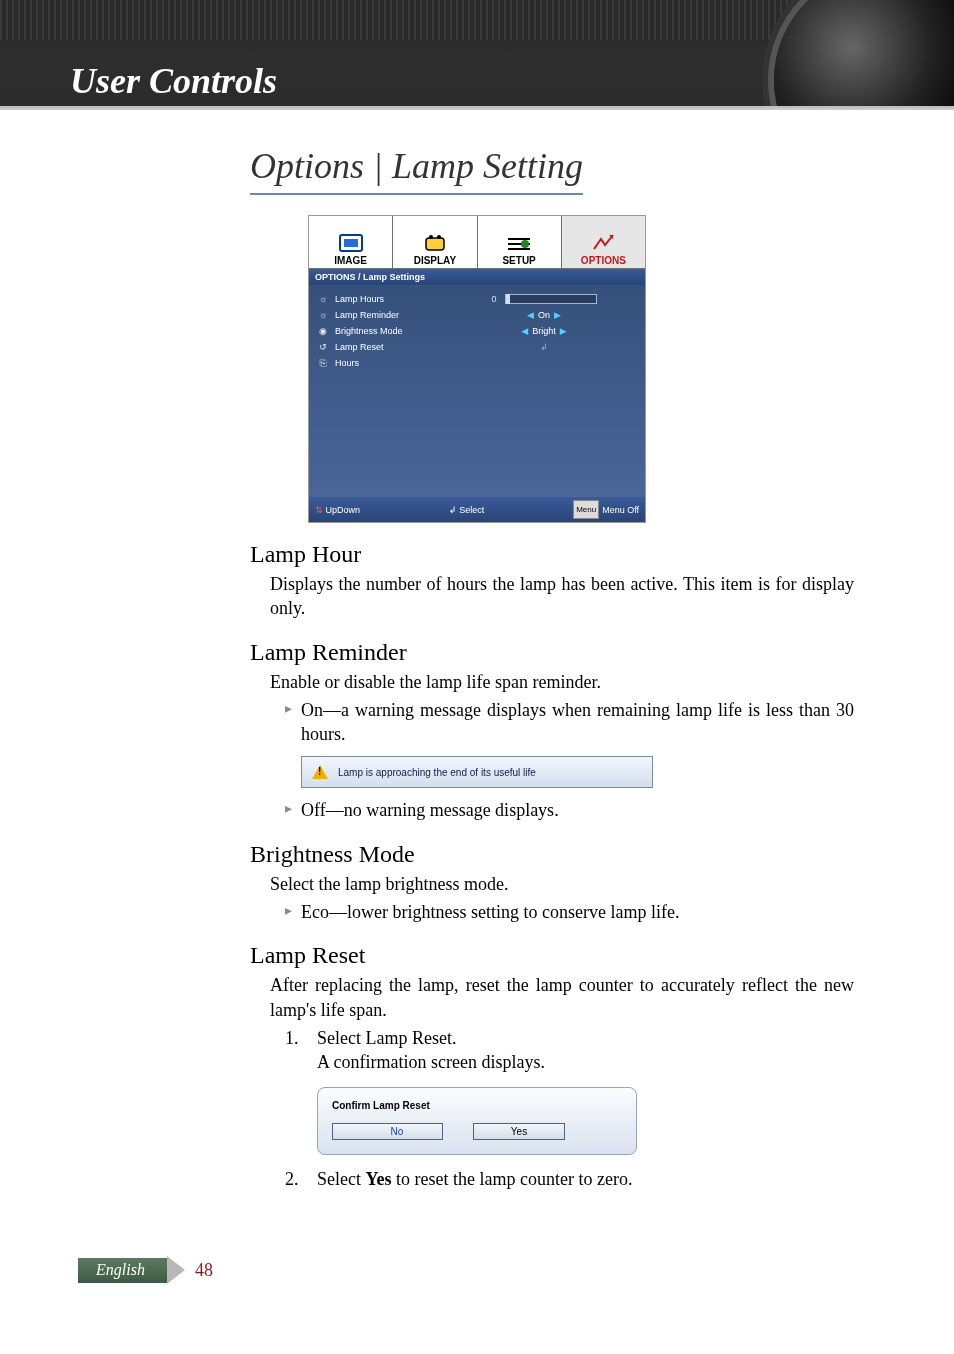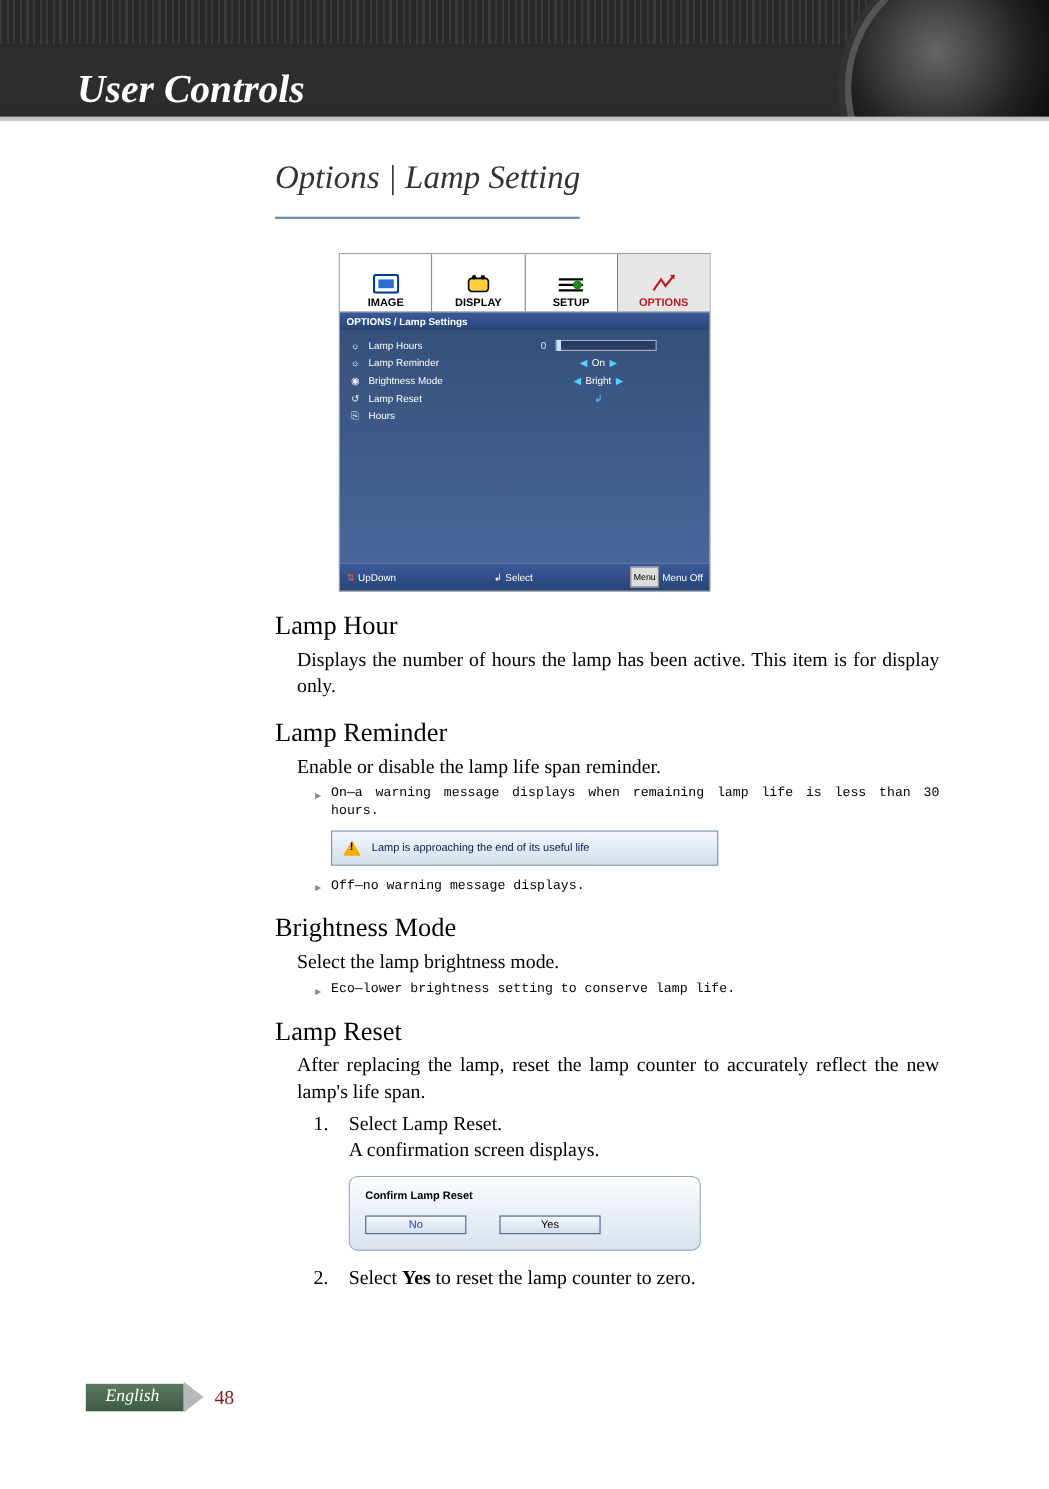--- a/index.html
+++ b/index.html
@@ -4,22 +4,22 @@
 <style>
   html,body{margin:0;padding:0;background:#fff;font-family:"Palatino Linotype","Book Antiqua",Palatino,serif;color:#000;}
   .page{width:954px;min-height:1354px;position:relative;margin:0 auto;background:#fff;}
   .top-band{position:relative;height:110px;background:linear-gradient(#1f1f1f,#2e2e2e 50%,#2b2b2b 100%);overflow:hidden;}
   .top-band::before{content:"";position:absolute;left:0;right:0;top:0;height:40px;background:repeating-linear-gradient(90deg,#3a3a3a 0 2px,#2a2a2a 2px 6px);}
   .lens{position:absolute;right:-40px;top:-30px;width:220px;height:220px;border-radius:50%;
         background:radial-gradient(circle at 35% 35%,#666 0%,#222 40%,#000 70%);box-shadow:0 0 0 6px #555,0 0 0 12px #333;}
   .section-title{position:absolute;left:70px;bottom:8px;font-style:italic;font-weight:bold;color:#fff;font-size:36px;}
   .top-band::after{content:"";position:absolute;left:0;right:0;bottom:-10px;height:14px;background:linear-gradient(#bbb,#fff);}
   .content{padding:25px 100px 0 100px;}
-  .page-title{font-style:italic;font-size:30px;color:#333;margin:10px 0 10px 150px;border-bottom:2px solid #6a87b3;display:inline-block;padding-bottom:18px;}
-  .osd{margin:21px auto 18px auto;width:336px;border:1px solid #999;background:#fff;}
+  .page-title{font-style:italic;font-size:36px;color:#333;margin:10px 0 10px 150px;border-bottom:2px solid #6a87b3;display:inline-block;padding-bottom:6px;}
+  .osd{margin:10px auto 18px auto;width:336px;border:1px solid #999;background:#fff;}
   .osd-tabs{display:flex;height:52px;border-bottom:1px solid #6f6f6f;}
   .osd-tab{flex:1;border-right:1px solid #6f6f6f;background:#fff;font:bold 10px Arial,sans-serif;color:#000;display:flex;flex-direction:column;align-items:center;justify-content:flex-end;padding:2px 0;gap:2px;}
   .osd-tab:last-child{border-right:none;}
   .osd-tab.sel{background:#e6e6e6;}
   .osd-tab.sel .tab-label{color:#c41919;}
   .tab-icon{width:28px;height:20px;display:flex;align-items:center;justify-content:center;}
   .crumb{background:linear-gradient(#3a5a9a,#284576);color:#fff;font:bold 9px Arial;padding:3px 6px;}
   .osd-body{background:linear-gradient(#35507a,#4a6699);height:200px;padding:6px 8px;color:#fff;font:9px Arial;}
   .osd-row{display:flex;align-items:center;height:16px;gap:6px;}
   .osd-row .ic{width:12px;text-align:center;opacity:.9;}
@@ -28,32 +28,32 @@
   .arrow{color:#4fd0ff;font-size:9px;}
   .slider{height:8px;width:90px;border:1px solid #9fb5d8;background:#2a3d5e;position:relative;}
   .slider::before{content:"";position:absolute;left:0;top:-1px;bottom:-1px;width:4px;background:#cfe0ff;}
   .sv{font-size:9px;color:#cfe0ff;margin-right:4px;}
   .osd-foot{background:linear-gradient(#3a5a9a,#284576);color:#fff;font:9px Arial;display:flex;align-items:center;gap:8px;padding:3px 6px;}
   .osd-foot .ud{color:#ff5a3a;}
   .osd-foot .grp{display:flex;align-items:center;gap:3px;}
   .menu-pill{background:#dcdcdc;color:#000;border:1px solid #888;font-size:8px;padding:4px 2px;}
   h3.sub{font-family:inherit;font-size:24px;font-weight:normal;margin:18px 0 4px 150px;}
   .desc{margin:4px 0 4px 170px;font-size:18px;line-height:1.35;text-align:justify;}
-  .bullet{margin:4px 0 4px 185px;font-size:12px;line-height:1.35;text-align:justify;position:relative;padding-left:16px;font-family:Liberation Mono, monospace;}
+  .bullet{margin:4px 0 4px 185px;font-size:18px;line-height:1.35;text-align:justify;position:relative;padding-left:16px;}
   .bullet::before{content:"▸";position:absolute;left:0;top:2px;color:#888;font-size:14px;}
   .step{margin:4px 0 4px 185px;font-size:18px;line-height:1.35;display:flex;gap:10px;}
   .step .n{width:22px;}
   .stepcont{flex:1;}
   .warn-shot{width:330px;margin:10px auto 10px auto;background:linear-gradient(#f2f6fb,#d3deec);border:1px solid #7a8aa3;padding:8px 10px;display:flex;align-items:center;gap:10px;font:10px Arial;color:#0a1c4a;}
   .warn-shot .tri{width:0;height:0;border-left:8px solid transparent;border-right:8px solid transparent;border-bottom:14px solid #f3b000;position:relative;}
   .warn-shot .tri::after{content:"!";position:absolute;left:-2px;top:1px;color:#000;font:bold 10px Arial;}
   .confirm-shot{width:290px;margin:12px auto;border:1px solid #94a4bd;border-radius:8px;background:linear-gradient(#fbfcfe,#d9e2ee);padding:12px 14px 14px;font:10px Arial;color:#000;display:flex;flex-direction:column;align-items:flex-start;gap:12px;}
   .confirm-btns{display:flex;gap:30px;}
   .confirm-btns .b{width:90px;text-align:center;border:1px solid #4a638c;background:linear-gradient(#f2f6fb,#d3deec);padding:2px 0;}
-  .confirm-btns .b.no{color:#1a3fa8;}
+  .confirm-btns .b.no{color:#1a3fa8;padding-left:19px;}
   .footer{position:absolute;left:78px;bottom:70px;display:flex;align-items:center;}
   .flang{background:linear-gradient(#5a7a60,#3f5a44);color:#fff;font:italic 16px/1 serif;padding:4px 22px 5px 18px;}
   .fchev{width:0;height:0;border-top:14px solid transparent;border-bottom:14px solid transparent;border-left:18px solid #b8b8b8;margin:0 4px 0 0;}
   .fpn{font:18px serif;color:#7f1d1d;margin-left:6px;}
   svg{display:block;}
 </style>
 </head>
 <body>
 
 <div class="page">

